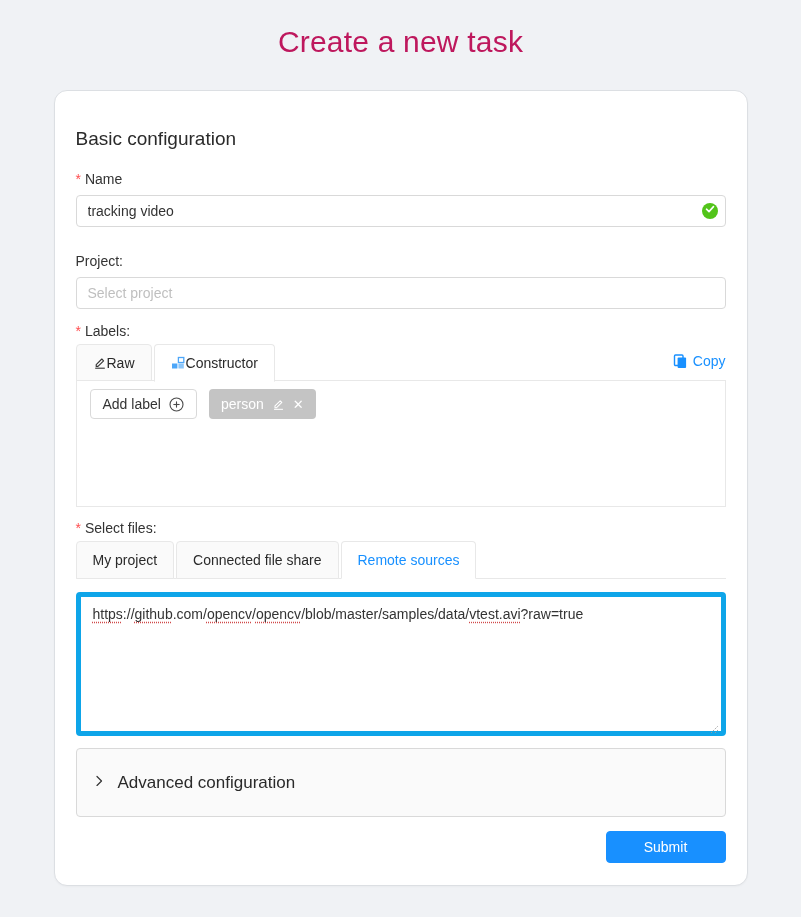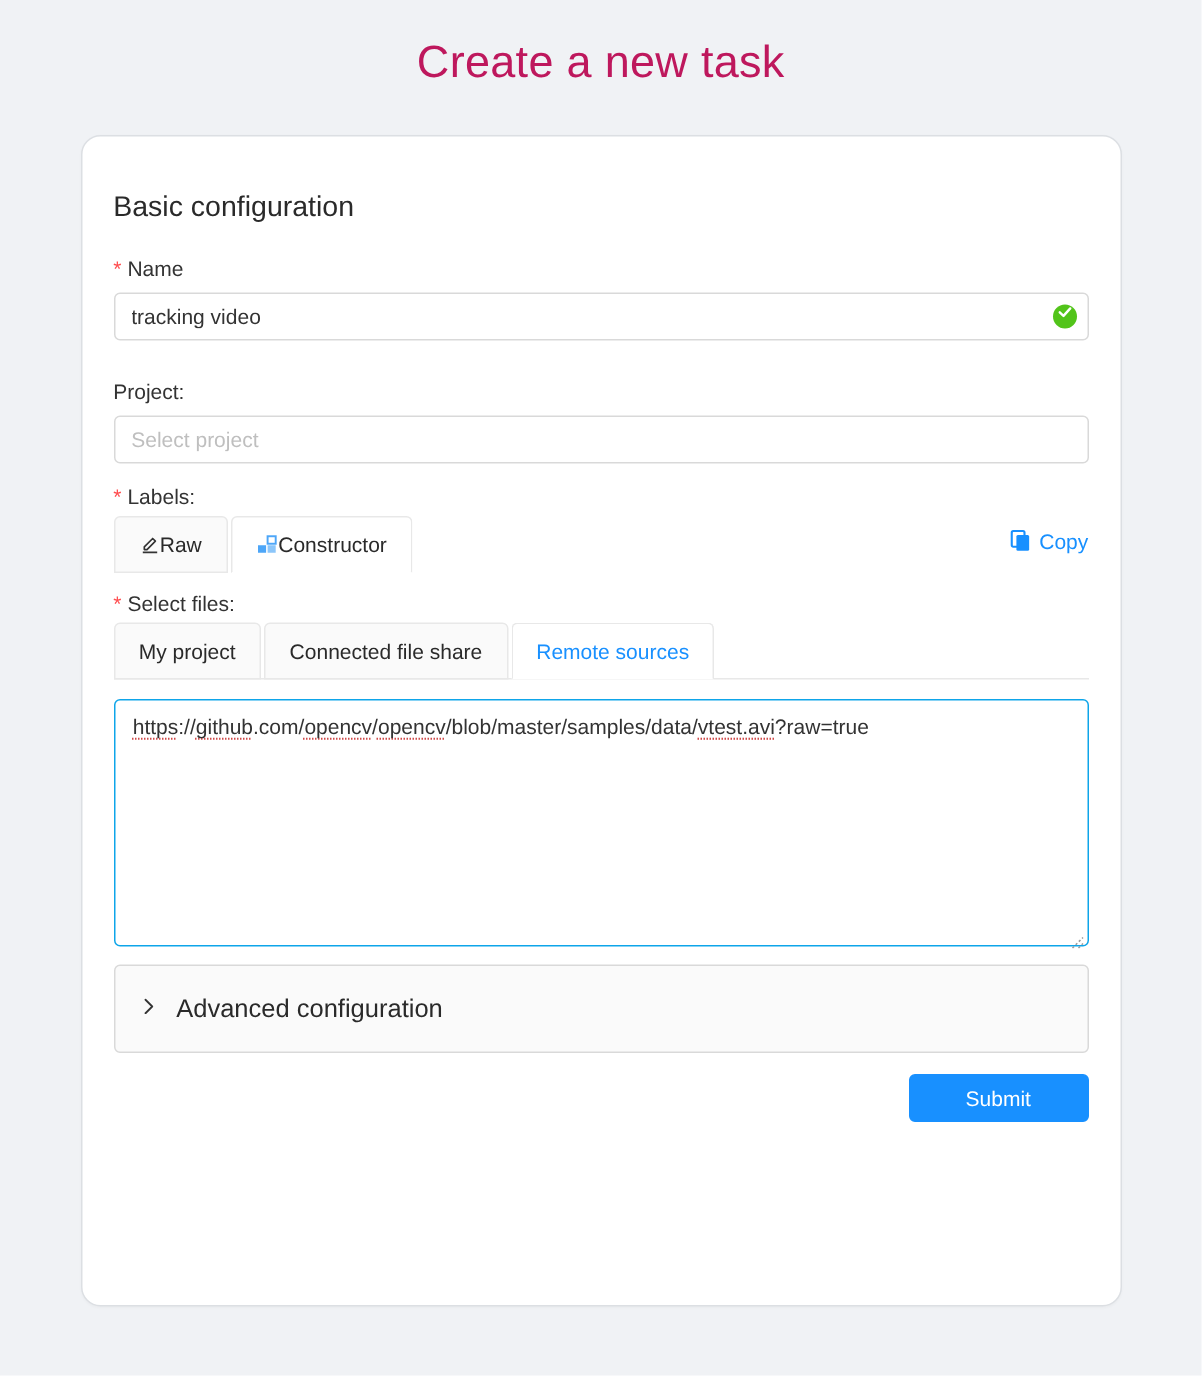--- a/index.html
+++ b/index.html
@@ -97,21 +97,21 @@
   .tab.active {
     background: #fff;
     border-bottom-color: #fff;
     z-index: 2;
   }
   .tab.active-blue { color: #1890ff; }
   .copy-btn {
     margin-left: auto;
     align-self: center;
     display: flex;
-    align-items: flex-start;
+    align-items: flex-end;
     gap: 6px;
     color: #1890ff;
     font-size: 14px;
     cursor: pointer;
     padding-bottom: 4px;
   }
   .constructor-pane {
     border: 1px solid #e8e8e8;
     background: #fff;
     height: 127px;
@@ -147,37 +147,37 @@
     border-radius: 4px;
     color: #fff;
     font-size: 14px;
     cursor: pointer;
   }
   .label-tag .close-x { font-size: 13px; color: #fff; cursor: pointer; }
 
   .remote-textarea {
     margin-top: 13px;
     width: 100%;
-    height: 165px;
-    border: 1px solid #0ea5e9;
+    height: 144px;
+    border: 5px solid #0ea5e9;
     border-radius: 4px;
     padding: 7px 12px;
     font-size: 14px;
     line-height: 1.5;
     color: #333;
     position: relative;
     background: #fff;
     word-break: break-all;
   }
   .misspell { text-decoration: underline; text-decoration-style: dotted; text-decoration-color: #d04a4a; text-underline-offset: 3px; }
   .grip { position: absolute; right: 2px; bottom: 2px; width: 10px; height: 10px; cursor: nwse-resize; }
 
   .advanced-panel {
     margin-top: 12px;
-    height: 59px;
+    height: 69px;
     background: #fafafa;
     border: 1px solid #d9d9d9;
     border-radius: 4px;
     display: flex;
     align-items: center;
     padding: 0 16px;
     cursor: pointer;
   }
   .advanced-panel .chev { display: flex; align-items: center; margin-right: 13px; margin-top: -6px; }
   .advanced-title { font-size: 17px; color: #2a2a2a; }
@@ -258,20 +258,42 @@
         <span class="icon">
           <svg width="14" height="15" viewBox="0 0 14 15">
               <rect x="1.5" y="1" width="8.5" height="10.5" rx="1" fill="none" stroke="#1890ff" stroke-width="1.4"></rect>
               <rect x="4.6" y="3.6" width="8.5" height="10.5" rx="1" fill="#1890ff"></rect>
             </svg>
         </span>
         <span>Copy</span>
       </div>
     </div>
 
+    <div class="constructor-pane">
+      <button class="add-label-btn">
+        <span>Add label</span>
+        <span class="icon">
+          <svg width="15" height="15" viewBox="0 0 15 15">
+              <circle cx="7.5" cy="7.5" r="6.5" fill="none" stroke="#4a4a4a" stroke-width="1.1"></circle>
+              <line x1="7.5" y1="4.4" x2="7.5" y2="10.6" stroke="#4a4a4a" stroke-width="1.1"></line>
+              <line x1="4.4" y1="7.5" x2="10.6" y2="7.5" stroke="#4a4a4a" stroke-width="1.1"></line>
+            </svg>
+        </span>
+      </button>
+      <div class="label-tag">
+        <span>person</span>
+        <span class="icon">
+          <svg width="13" height="13" viewBox="0 0 14 14">
+              <path d="M3.2 8.6 L8.8 3 l1.8 1.8 L5 10.4 H3.2 z" fill="none" stroke="#fff" stroke-width="1.1" stroke-linejoin="round"></path>
+              <line x1="2.2" y1="12.2" x2="11.8" y2="12.2" stroke="#fff" stroke-width="1.1"></line>
+            </svg>
+        </span>
+        <span class="close-x">✕</span>
+      </div>
+    </div>
   </div>
 
   <div class="item-files">
     <div class="form-label">
       <span class="req">*</span>
       <span>Select files:</span>
     </div>
 
     <div class="tabbar underlined">
       <div class="tab">

